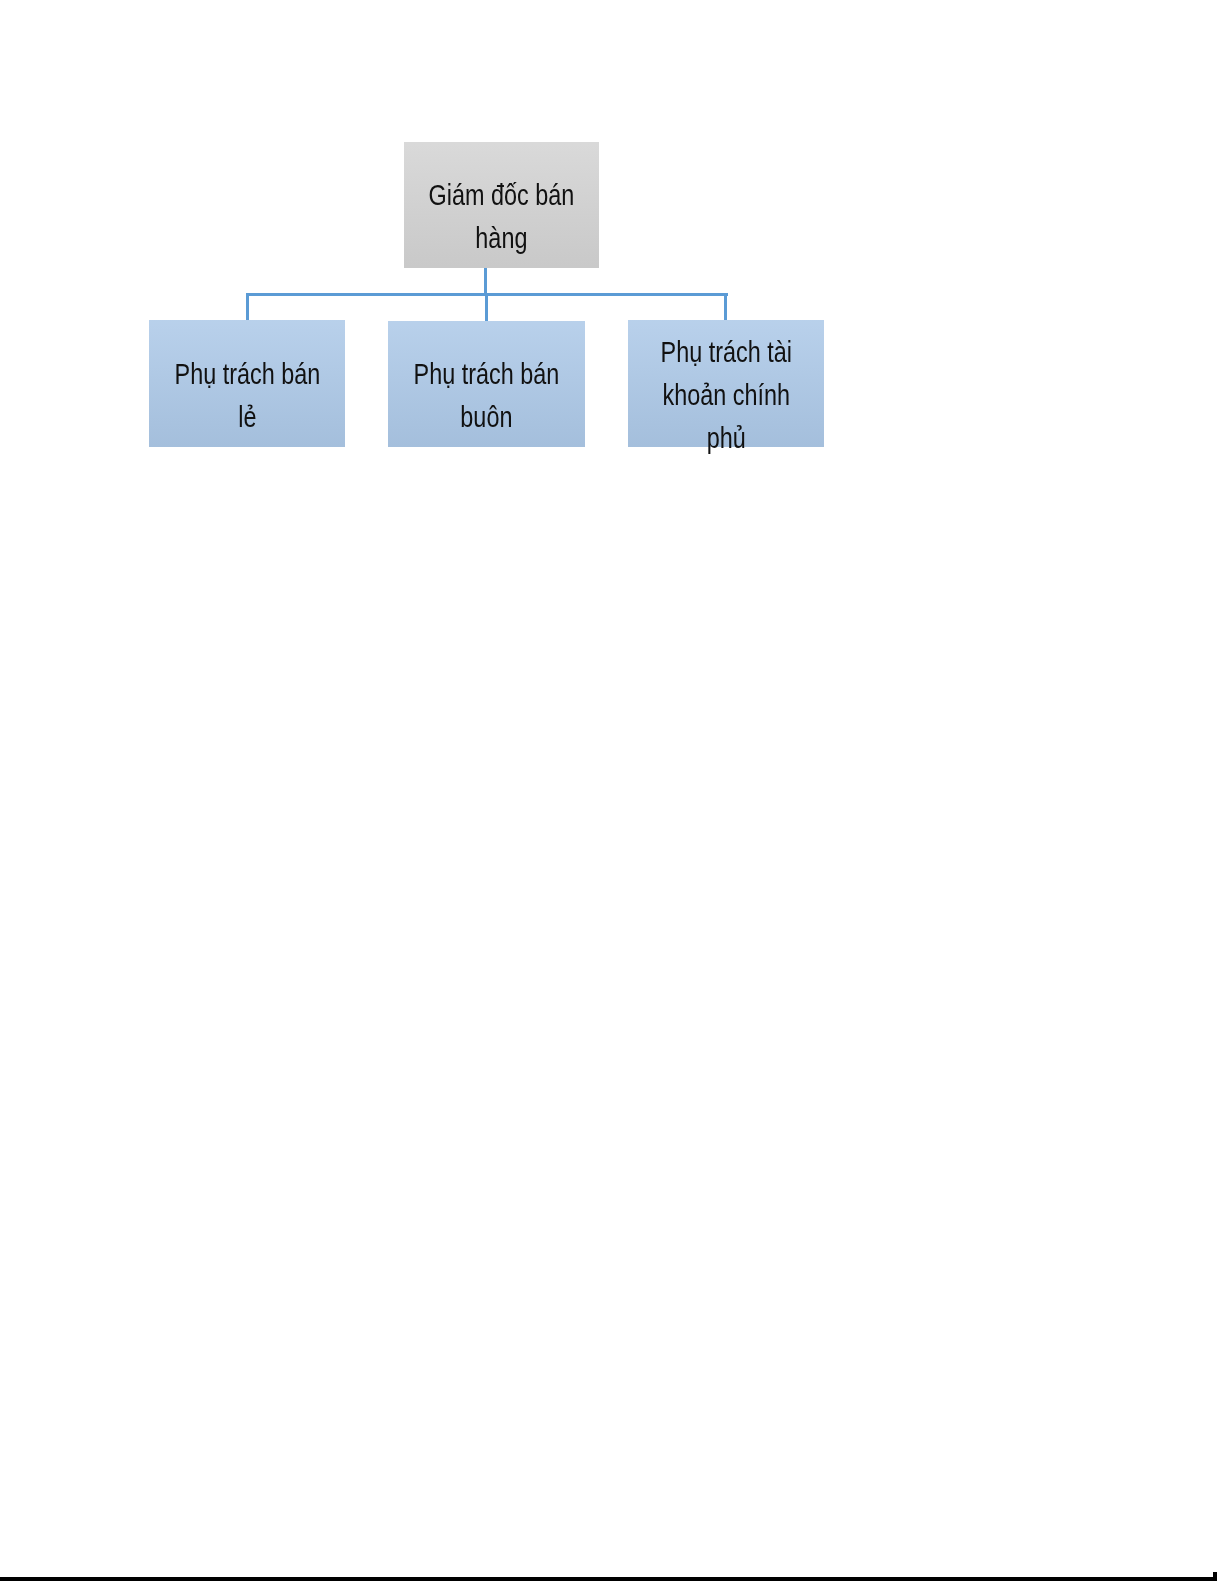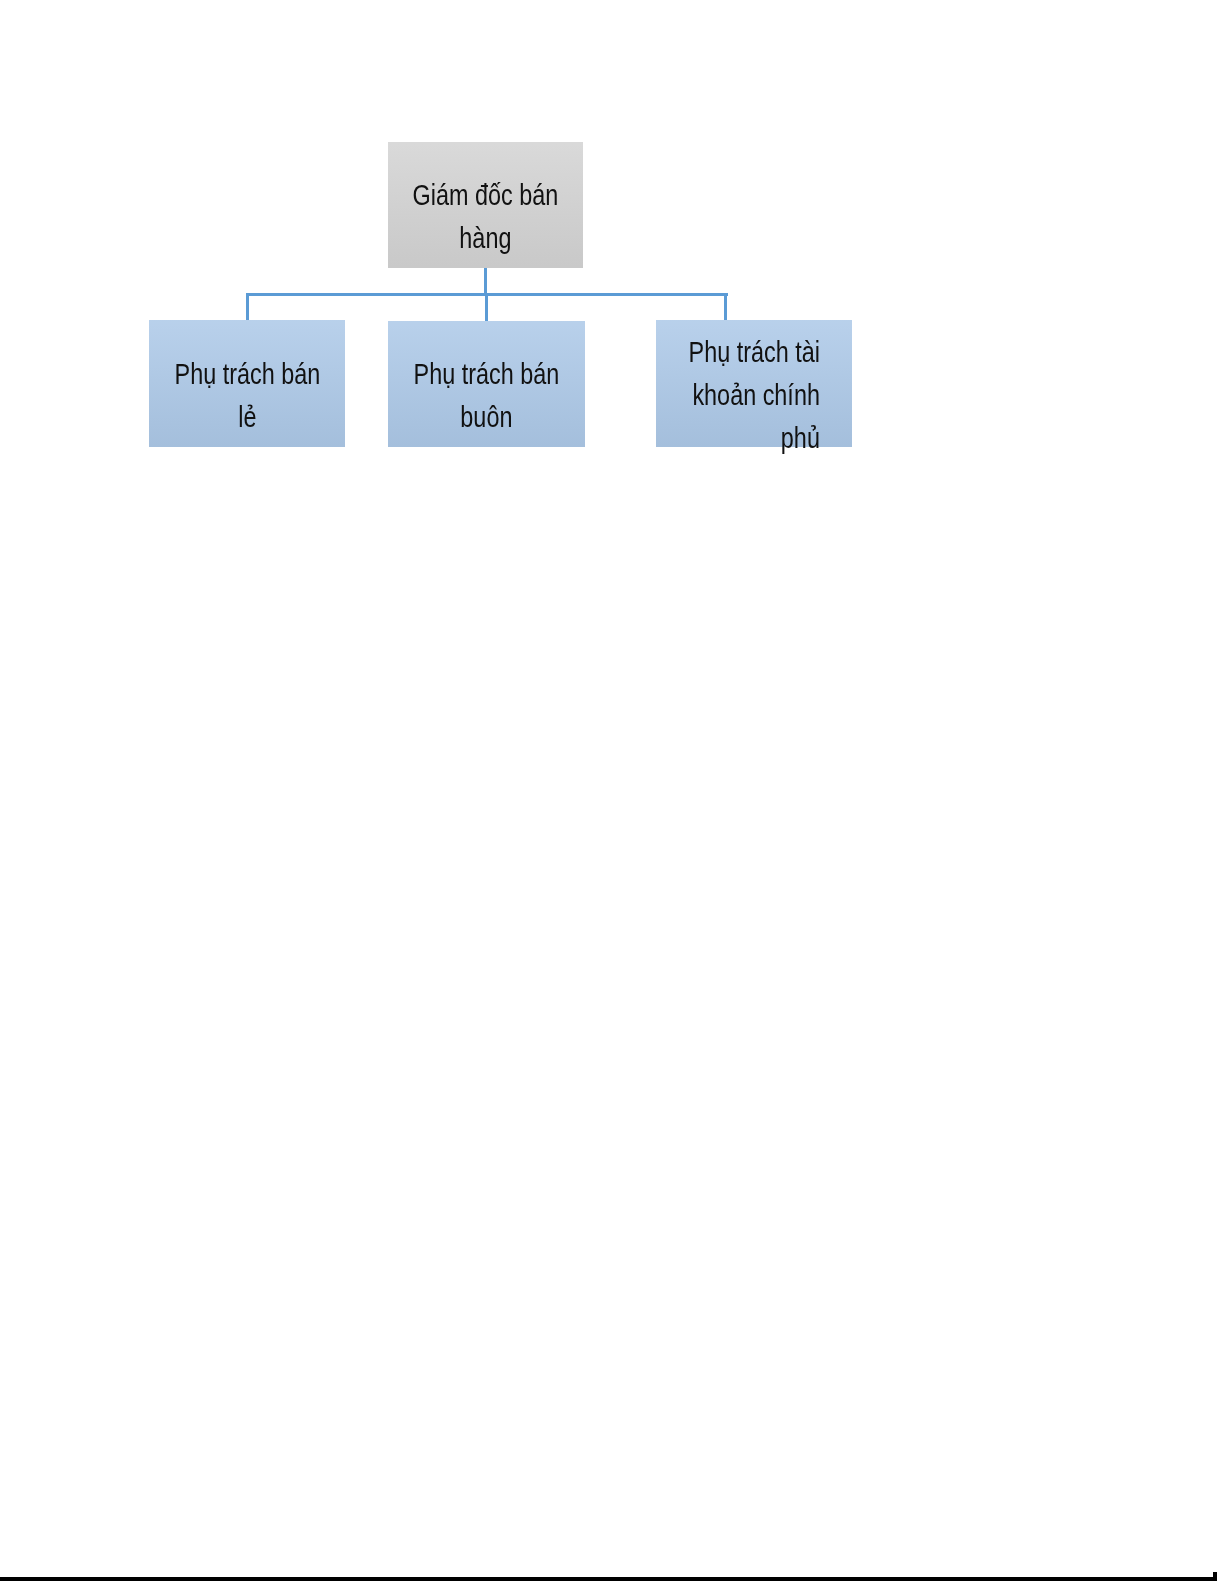--- a/index.html
+++ b/index.html
@@ -27,32 +27,32 @@
     top: 11px;                 
     font-size: 30px;
     line-height: 43px;
     color: var(--text, #111111);
     transform: scaleX(0.78);   
     transform-origin: 50% 50%;
     white-space: nowrap;
   }
 
   .root-box {
-    left: 388px; top: 142px; width: 195px; height: 126px;
+    left: 404px; top: 142px; width: 195px; height: 126px;
     background-color: var(--root-fill, #d1d1d1);
     background-image: linear-gradient(rgba(255,255,255,0.18), rgba(0,0,0,0.04));
   }
 
   .child-box {
     background-color: var(--child-fill, #adc9e8);
     background-image: linear-gradient(rgba(255,255,255,0.14), rgba(0,0,0,0.05));
   }
   .child-box.c1 { left: 149px; top: 320px; width: 196px; height: 127px; }
   .child-box.c2 { left: 388px; top: 321px; width: 197px; height: 126px; }
-  .child-box.c3 { left: 656px; top: 320px; width: 196px; height: 127px; text-align: right; }
+  .child-box.c3 { left: 628px; top: 320px; width: 196px; height: 127px; }
 
   .connector {
     position: absolute;
     background: var(--connector, #5b9bd5);
   }
   .conn-stem  { left: 484px; top: 268px; width: 3px;  height: 27px; }
   .conn-rail  { left: 246px; top: 293px; width: 482px; height: 3px; }
   .conn-drop1 { left: 246px; top: 293px; width: 3px;  height: 28px; }
   .conn-drop2 { left: 485px; top: 293px; width: 3px;  height: 29px; }
   .conn-drop3 { left: 724px; top: 293px; width: 3px;  height: 28px; }

